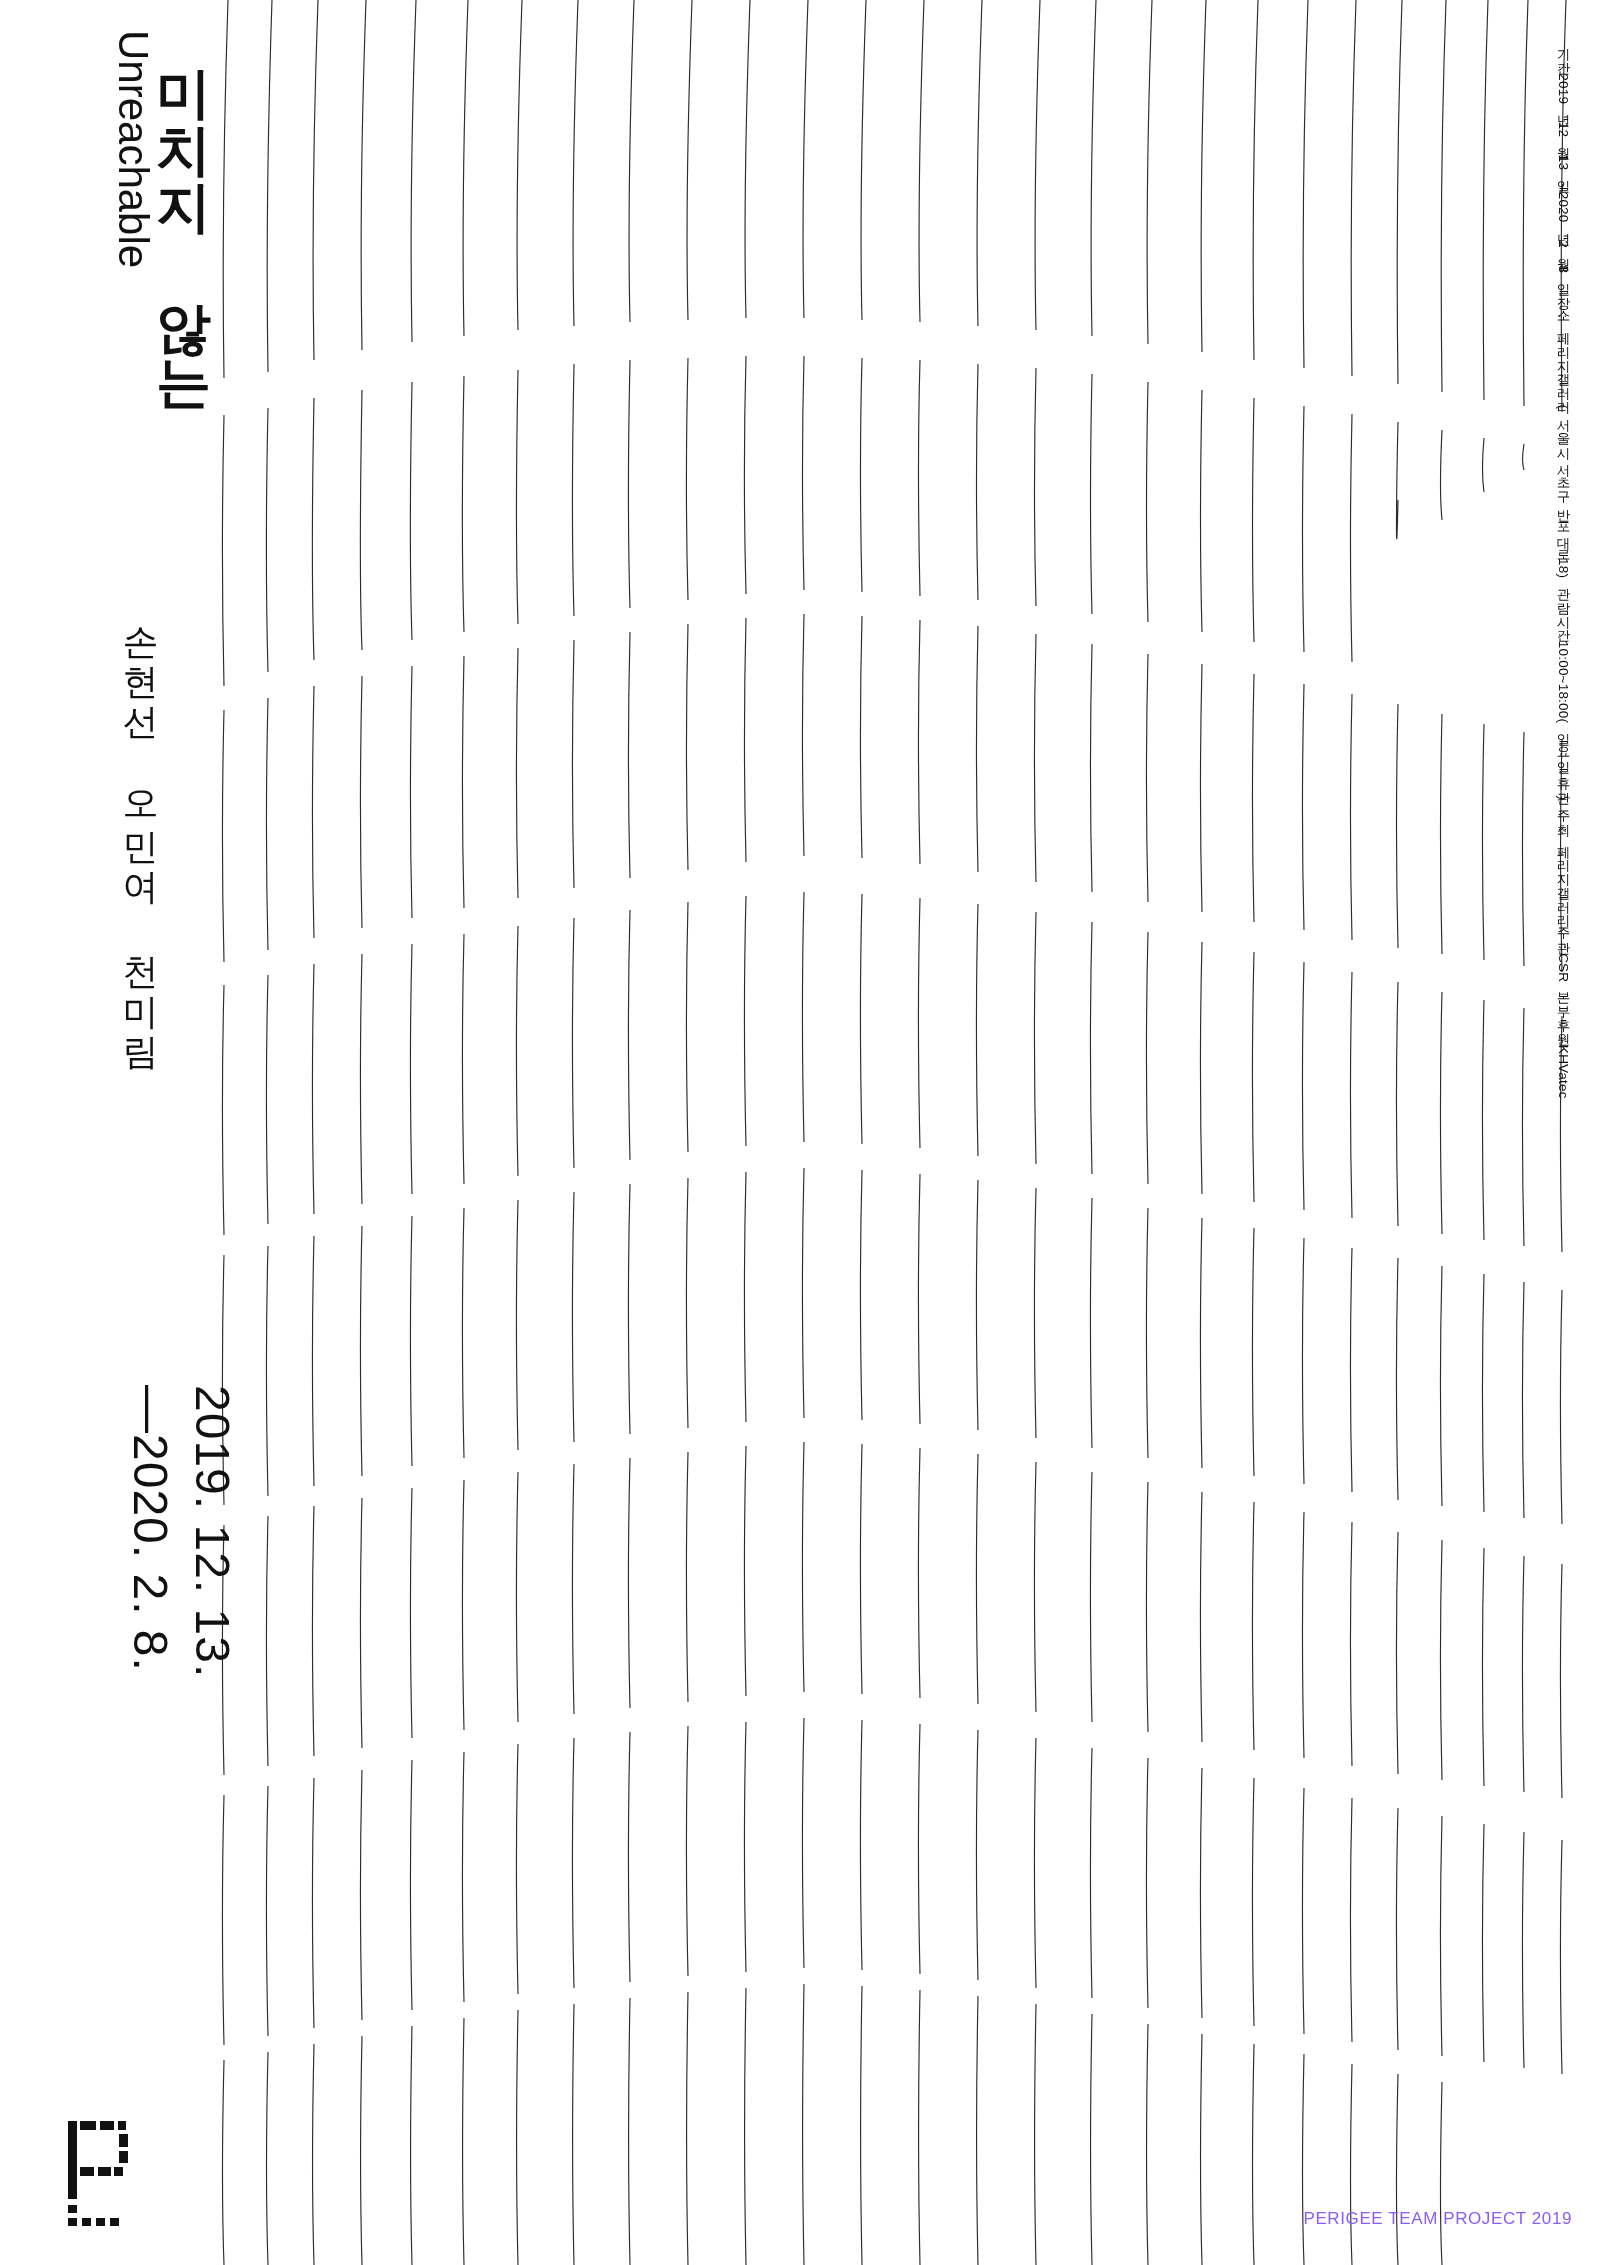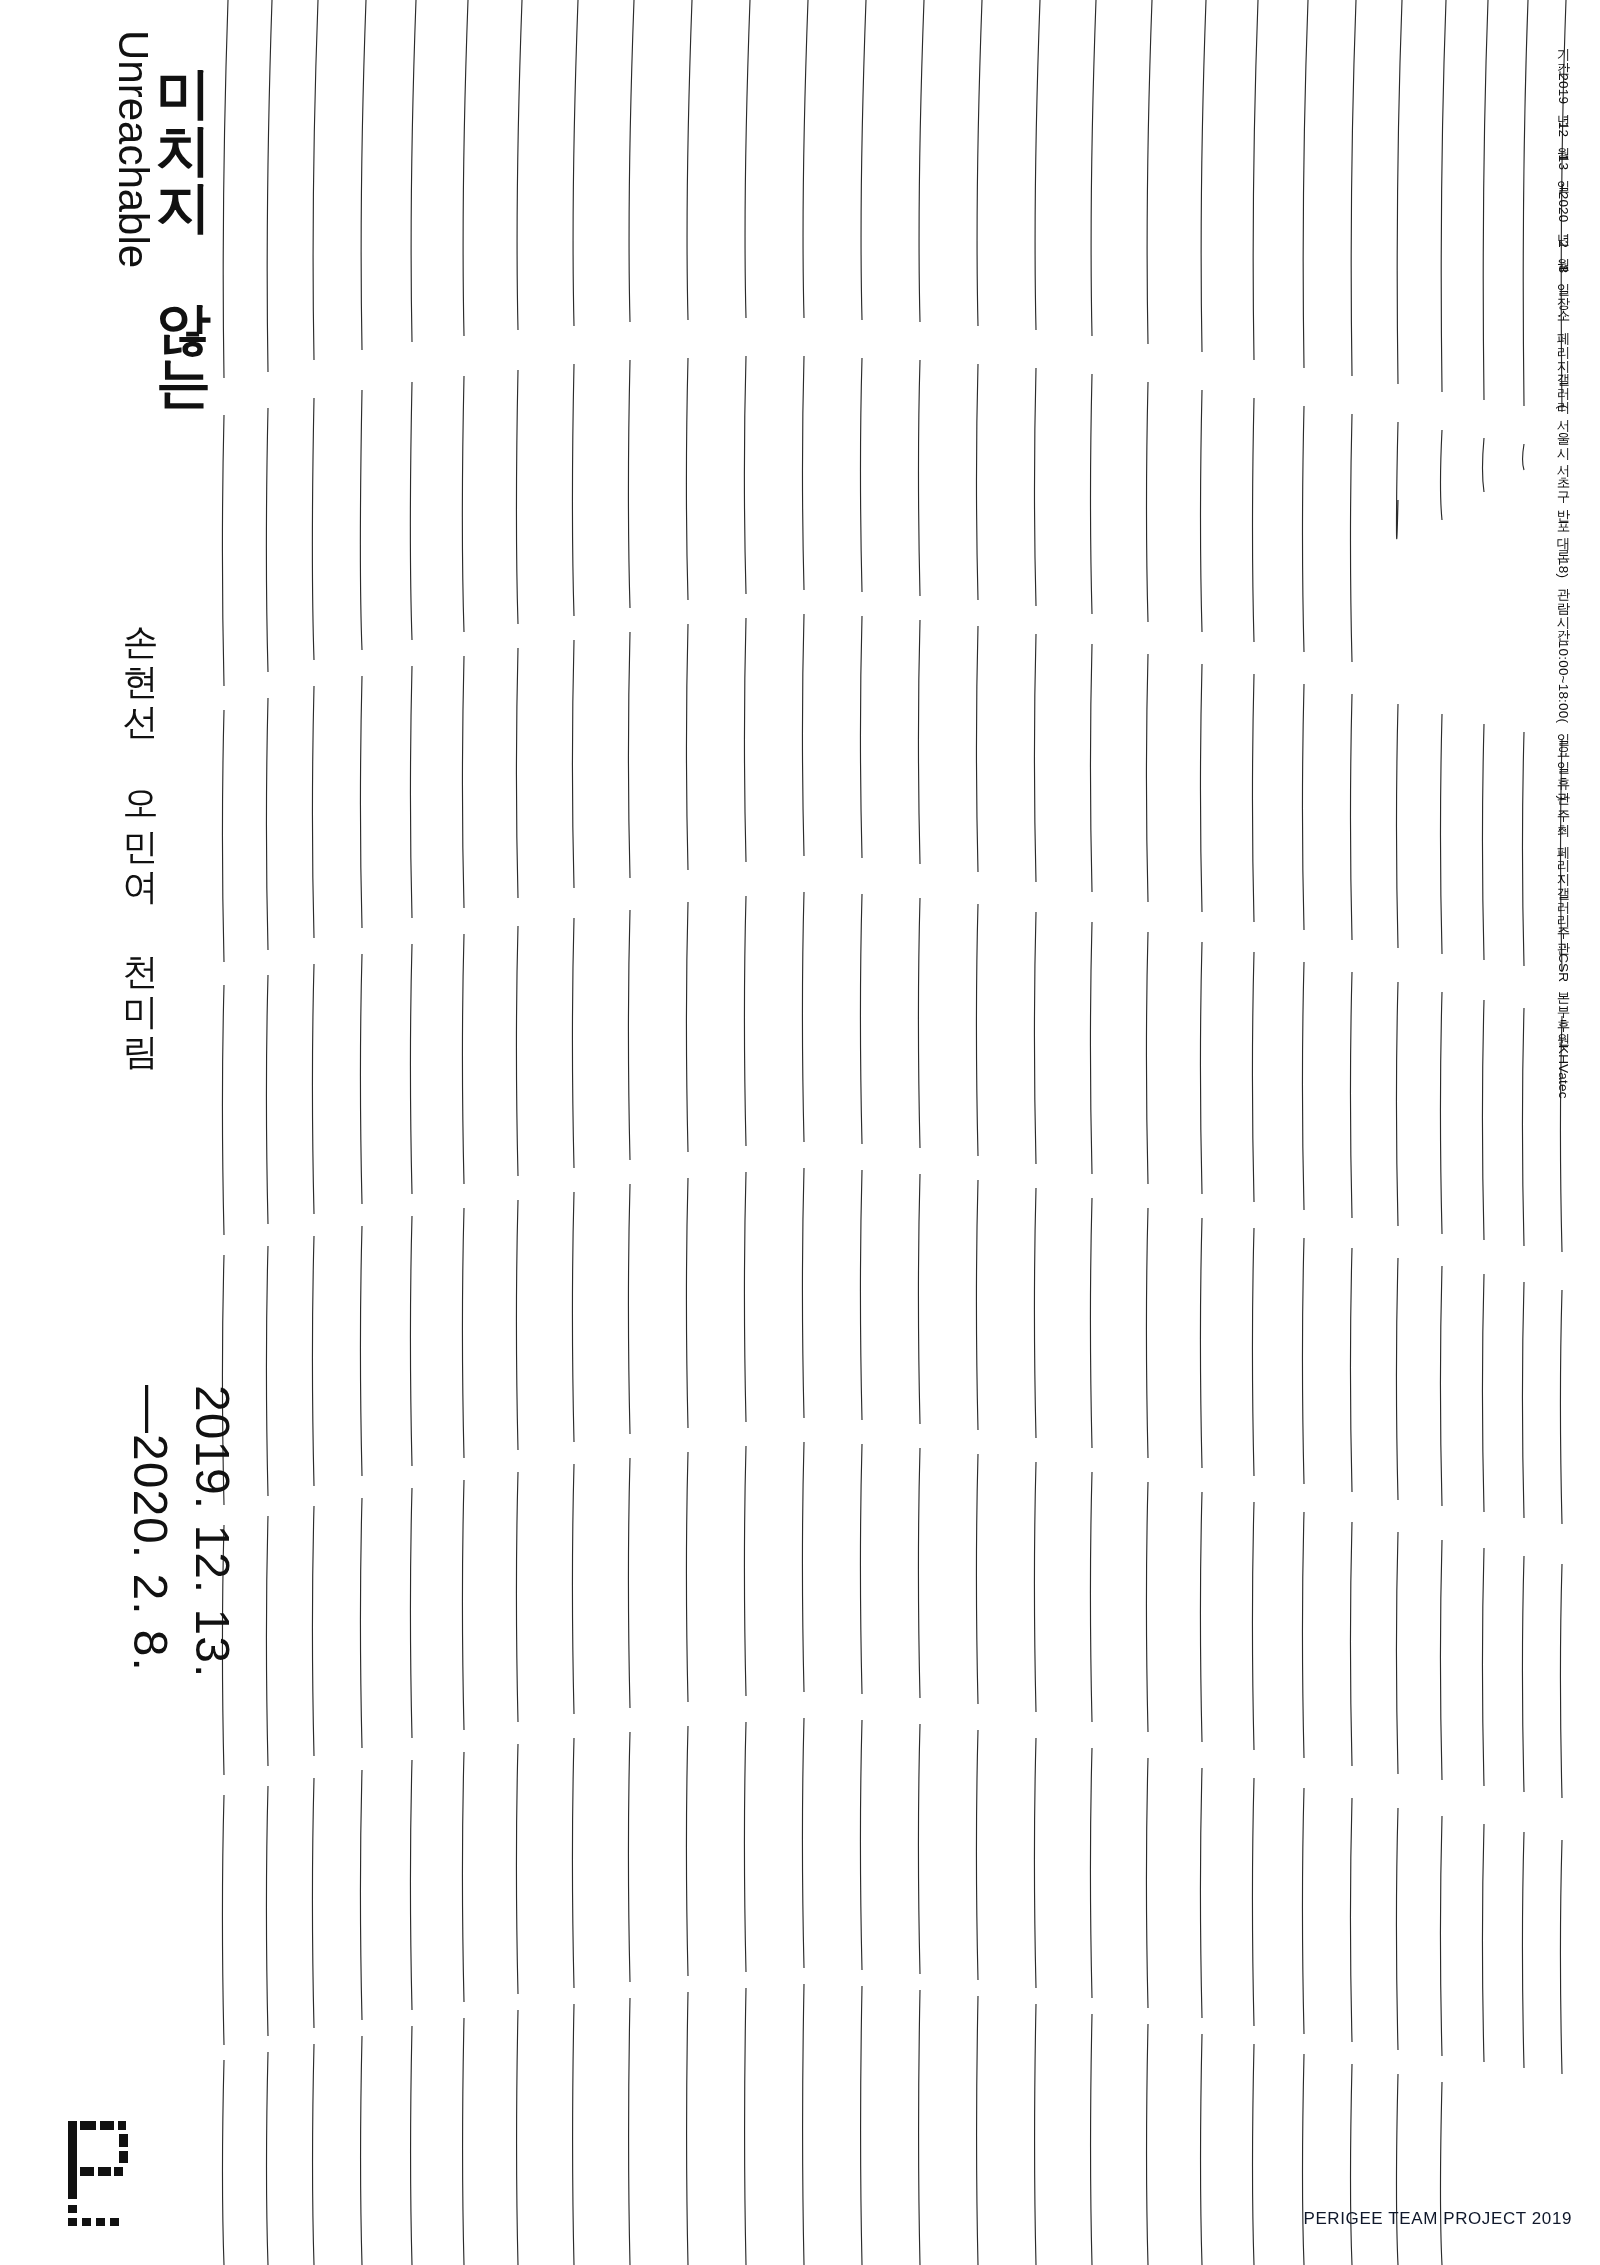--- a/index.html
+++ b/index.html
@@ -112,21 +112,21 @@
   .credits span { display: inline; }
   .credits .sep { display: inline-block; width: 22px; }
 
   
   .footer-text {
     position: absolute;
     right: 28px;
     bottom: 36px;
     font-size: 17px;
     letter-spacing: 0.6px;
-    color: #0f172a;
+    color: #8b5cf6;
   }
 
   
   .logo {
     position: absolute;
     left: 62px;
     bottom: 30px;
     width: 110px;
     height: 120px;
   }

